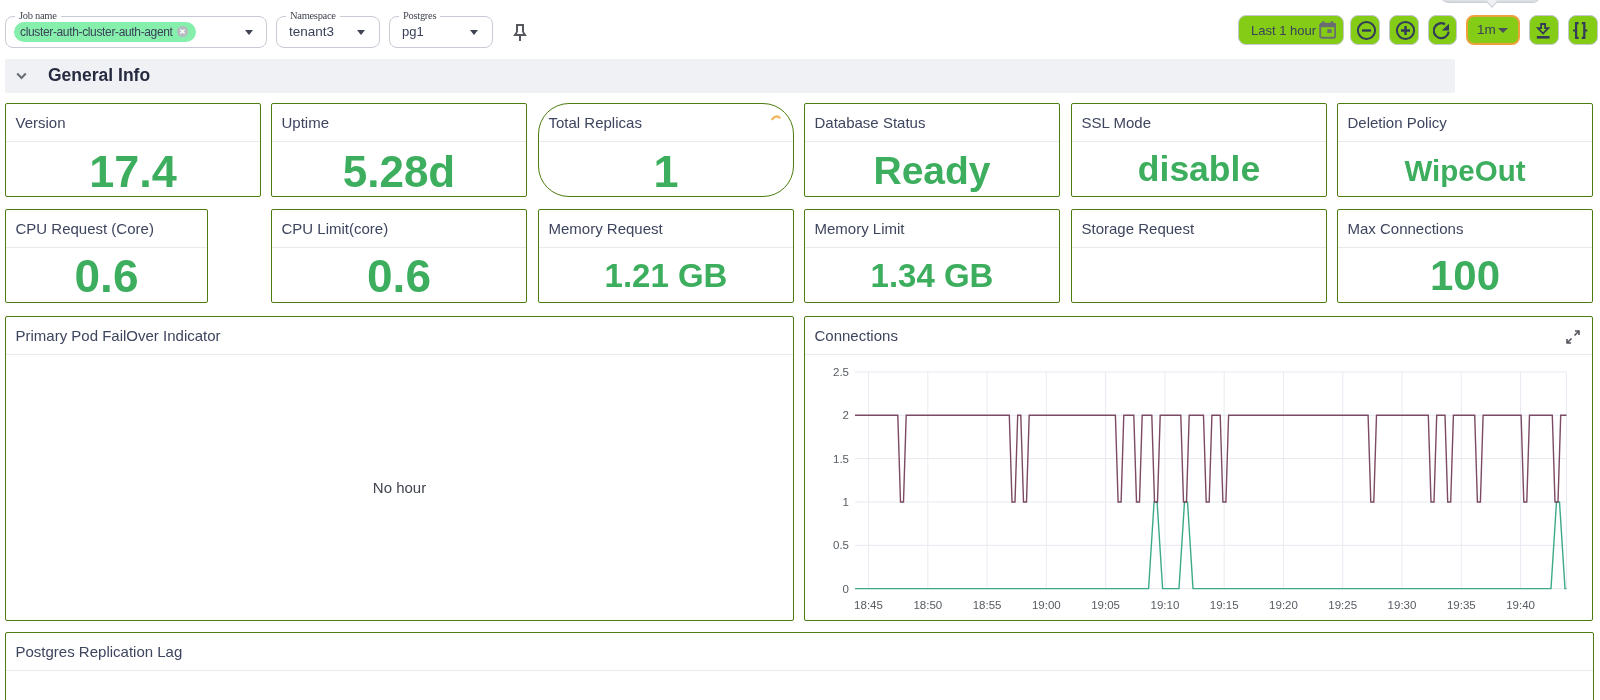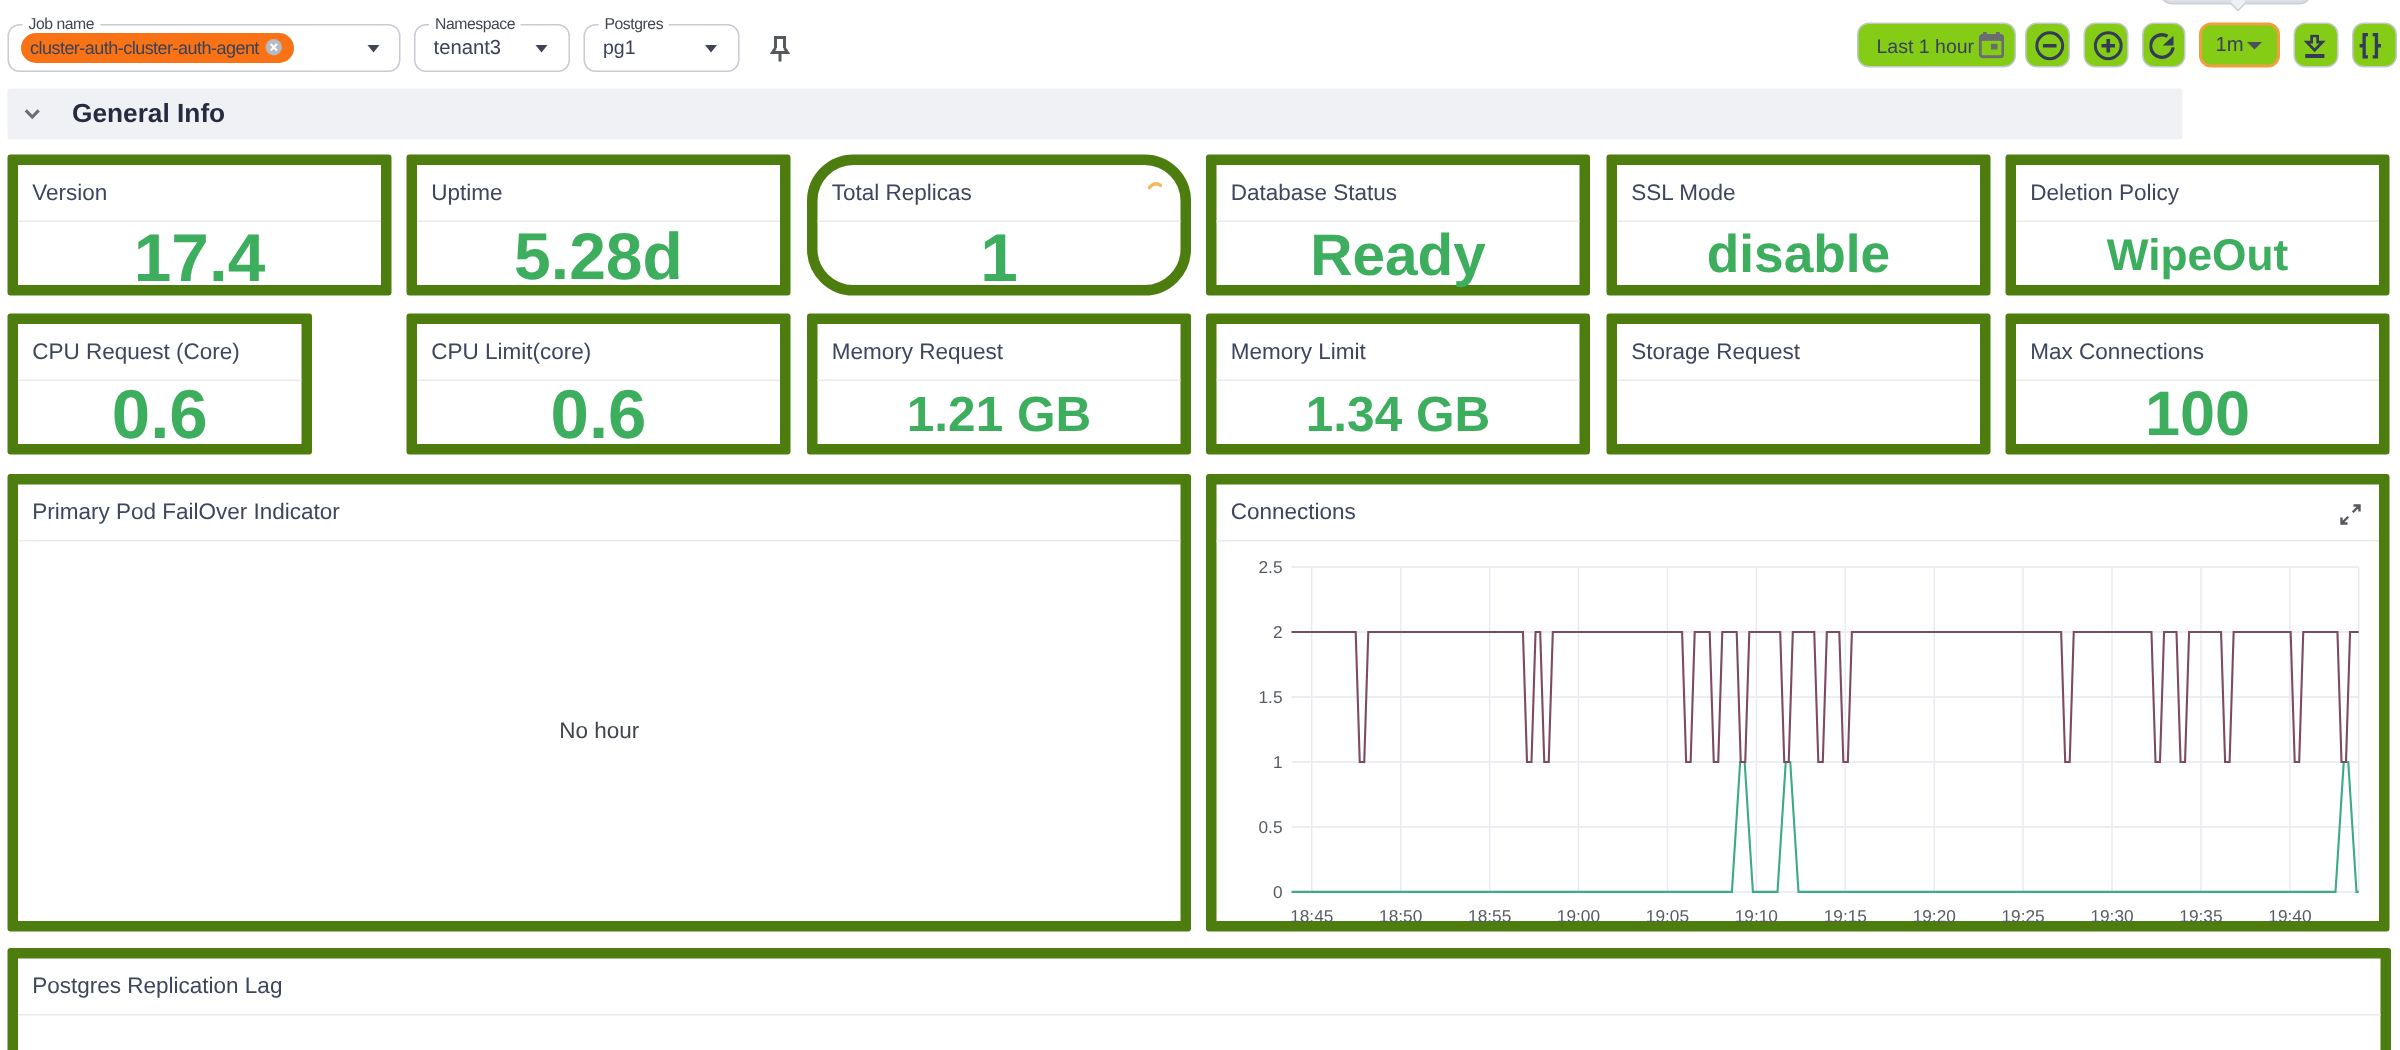--- a/index.html
+++ b/index.html
@@ -1,44 +1,44 @@
 <!DOCTYPE html>
 <html><head>
 <meta charset="utf-8">
 <style>
   * { margin:0; padding:0; box-sizing:border-box; }
   html,body { width:1600px; height:700px; background:#ffffff; overflow:hidden;
     font-family:"Liberation Sans", sans-serif; }
   #page { position:relative; width:1600px; height:700px; }
   .abs { position:absolute; }
-  .panel { position:absolute; background:#fff; border:7px solid #4d7c0f; border-radius:2px; }
+  .panel { position:absolute; background:#fff; border:1px solid #4d7c0f; border-radius:2px; }
   .phead { position:absolute; left:0; top:0; right:0; height:38px; border-bottom:1px solid #e9eaee; }
   .ptitle { position:absolute; left:9.5px; top:0; height:38px; line-height:38px;
     font-size:15px; color:#3e455e; white-space:nowrap; }
   .pval { position:absolute; left:0; right:0; top:38px; bottom:0;
     display:flex; align-items:center; justify-content:center;
     color:#3cae5e; font-weight:bold; }
   .ibox { position:absolute; border:1px solid #c7cbd3; border-radius:8px; background:#fff; height:32px; top:16px; }
   .ilabel { position:absolute; top:-8px; left:9px; background:#fff; padding:0 4px;
-    font-size:10.5px; color:#41464f; letter-spacing:-0.3px; line-height:14px; }
+    font-size:10.5px; color:#41464f; letter-spacing:-0.3px; line-height:14px;font-family:Liberation Serif, serif; }
   .caret { position:absolute; width:0; height:0; border-left:4.8px solid transparent;
     border-right:4.8px solid transparent; border-top:5.6px solid #3e4451; }
   .tbtn { position:absolute; top:15px; height:30px; border:1px solid #c3c8d0;
     border-radius:8px; background:#84cc16; }
 </style>
 </head>
 <body>
 <div id="page">
 
   <div class="abs" style="left:1440px; top:-18px; width:101px; height:21px; background:#eff1f4; border:1px solid #ccd0d6; border-radius:8px; box-shadow:inset 0 -2px 3px rgba(180,185,195,0.45);"></div>
   <div class="abs" style="left:1487.5px; top:-2.5px; width:8px; height:8px; background:#eef0f3; border-right:1px solid #ccd0d6; border-bottom:1px solid #ccd0d6; transform:rotate(45deg);"></div>
 
   <div class="ibox" style="left:5px; width:262px;">
     <div class="ilabel">Job name</div>
-    <div class="abs" style="left:8px; top:4.5px; height:20.5px; background:#f97316; border-radius:11px; padding:0 8px 0 6px; display:flex; align-items:center;">
+    <div class="abs" style="left:8px; top:4.5px; height:20.5px; background:#86efac; border-radius:11px; padding:0 8px 0 6px; display:flex; align-items:center;">
       <span style="font-size:12px; letter-spacing:-0.35px; color:#3a4259; line-height:20px;">cluster-auth-cluster-auth-agent</span>
       <span style="display:inline-block; margin-left:4px; width:11px; height:11px; border-radius:50%; background:#b6bac1; position:relative;">
         <svg width="11" height="11" viewBox="0 0 11 11" style="position:absolute;left:0;top:0;">
             <path d="M3.4 3.4 L7.6 7.6 M7.6 3.4 L3.4 7.6" stroke="#fff" stroke-width="1.4"></path>
           </svg>
       </span>
     </div>
     <div class="caret" style="left:239px; top:13px;"></div>
   </div>
 

